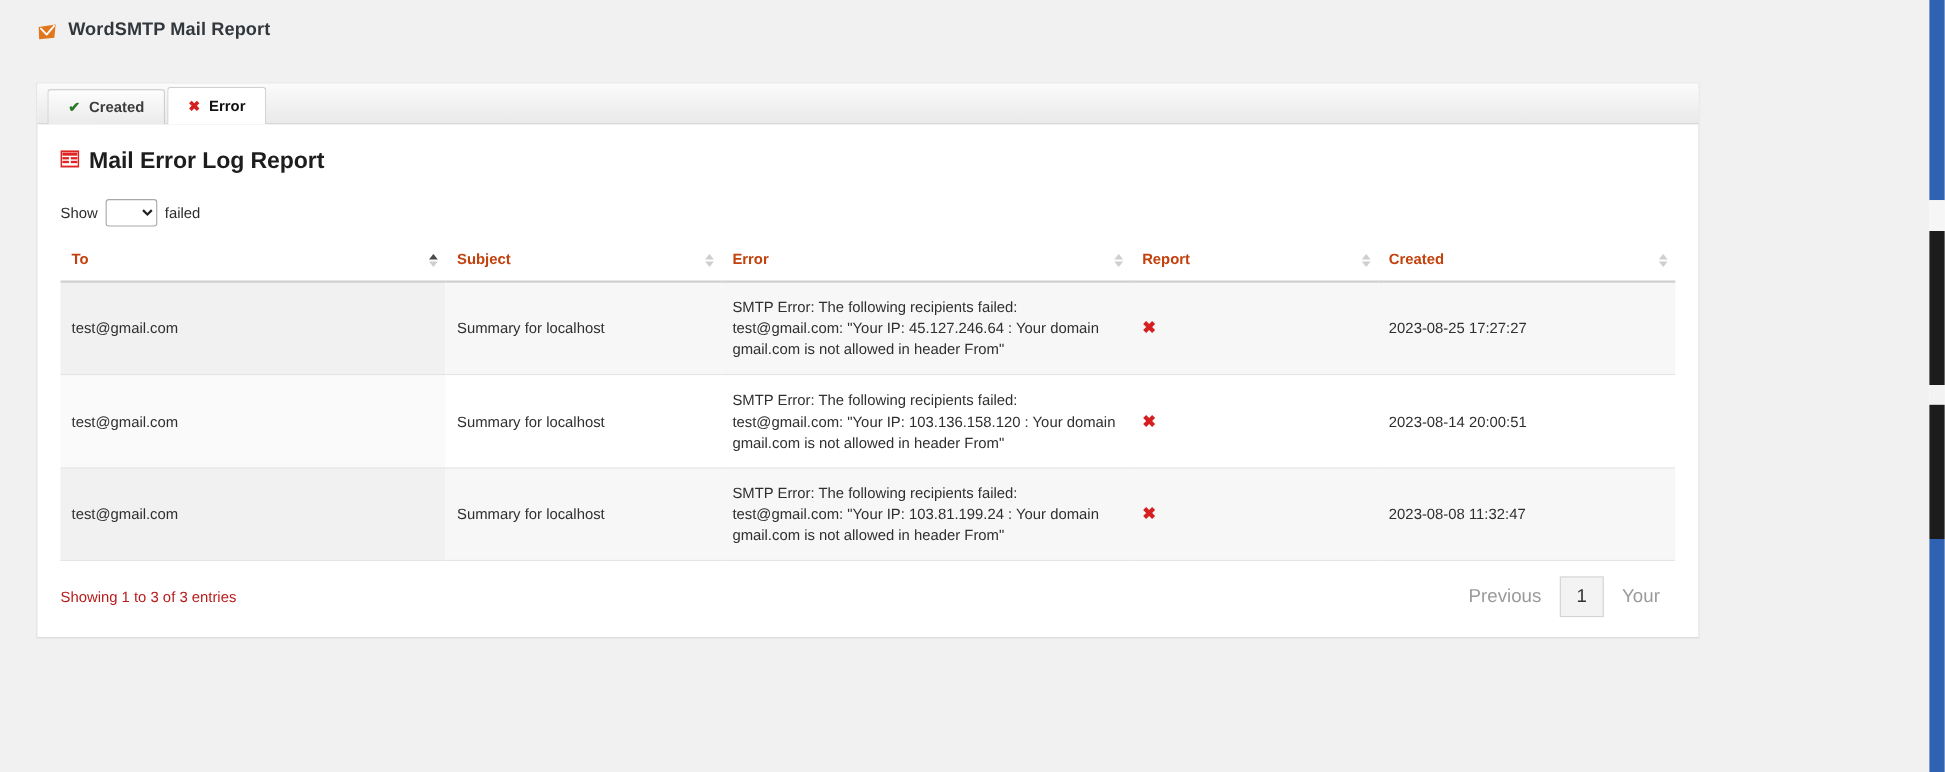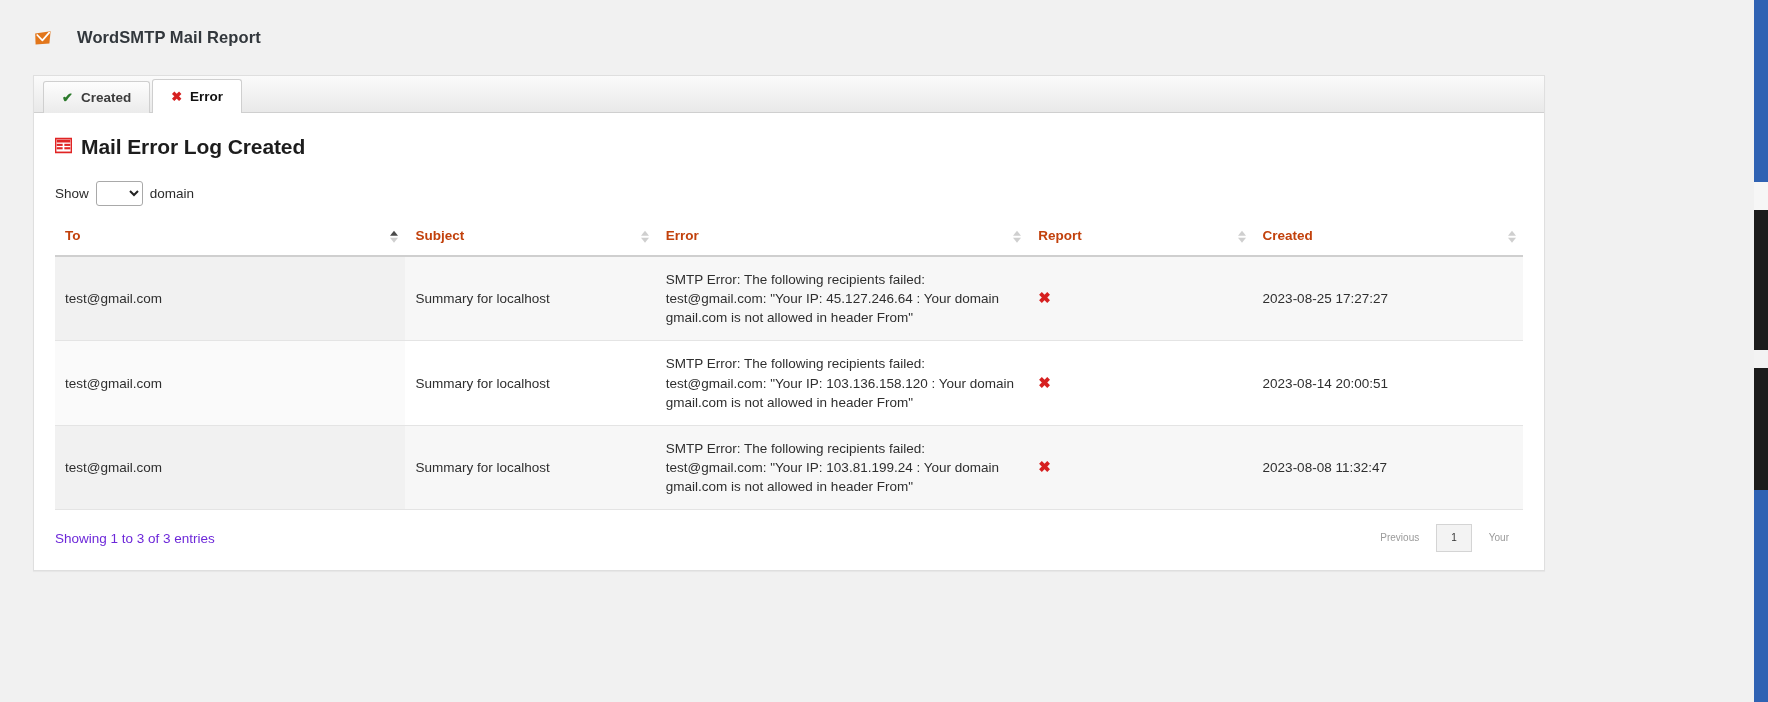--- a/index.html
+++ b/index.html
@@ -12,22 +12,21 @@
   }
   .page {
     position: relative;
     width: 1768px; height: 702px;
     background: #f1f1f1;
   }
 
   
   .plugin-header {
     display: flex;
-    align-items: center;
-    gap: 24px;
+    gap: 9px;
     padding: 18px 0 0 33px;
     height: 56px;
   }
   .brand-icon {
     width: 20px; height: 20px;
     display: inline-block;
     position: relative;
     top: 1px;
   }
   .plugin-title {
@@ -208,24 +207,24 @@
     line-height: 1;
   }
 
   
   .tfoot {
     display: flex;
     align-items: center;
     justify-content: space-between;
     padding-top: 14px;
   }
-  .info { font-size: 13.5px; color: #6d28d9; }
+  .info { font-size: 13.5px; color: #b91c1c; }
   .paginate { display: flex; align-items: center; gap: 0; }
   .pg {
-    font-size: 10px;
+    font-size: 17px;
     padding: 7px 13px;
     color: #8d8d8d;
     cursor: pointer;
     border: 1px solid transparent;
     background: transparent;
     line-height: 1.2;
   }
   .pg.num {
     color: #333;
     border: 1px solid #d4d4d4;
@@ -307,33 +306,33 @@
         <span class="grid-icon">
           <svg width="17" height="17" viewBox="0 0 16 16">
             <rect x="0.5" y="1.5" width="15" height="13" fill="none" stroke="#e02424" stroke-width="1.6"></rect>
             <rect x="1.6" y="2.6" width="12.8" height="2.6" fill="#e02424"></rect>
             <rect x="1.6" y="6.4" width="5.6" height="2.0" fill="#e02424"></rect>
             <rect x="8.8" y="6.4" width="5.6" height="2.0" fill="#e02424"></rect>
             <rect x="1.6" y="9.6" width="5.6" height="2.0" fill="#e02424"></rect>
             <rect x="8.8" y="9.6" width="5.6" height="2.0" fill="#e02424"></rect>
           </svg>
         </span>
-        <span>Mail Error Log Created</span>
+        <span>Mail Error Log Report</span>
       </h2>
 
       <div class="controls">
         <label class="length-ctl">
           <span>Show</span>
           <select>
             <option>10</option>
             <option>25</option>
             <option>50</option>
             <option>100</option>
           </select>
-          <span>domain</span>
+          <span>failed</span>
         </label>
 
       </div>
 
       <table class="report">
         <thead>
           <tr>
             <th class="sorted-asc">
               <span>To</span>
               <span class="sortwrap">

